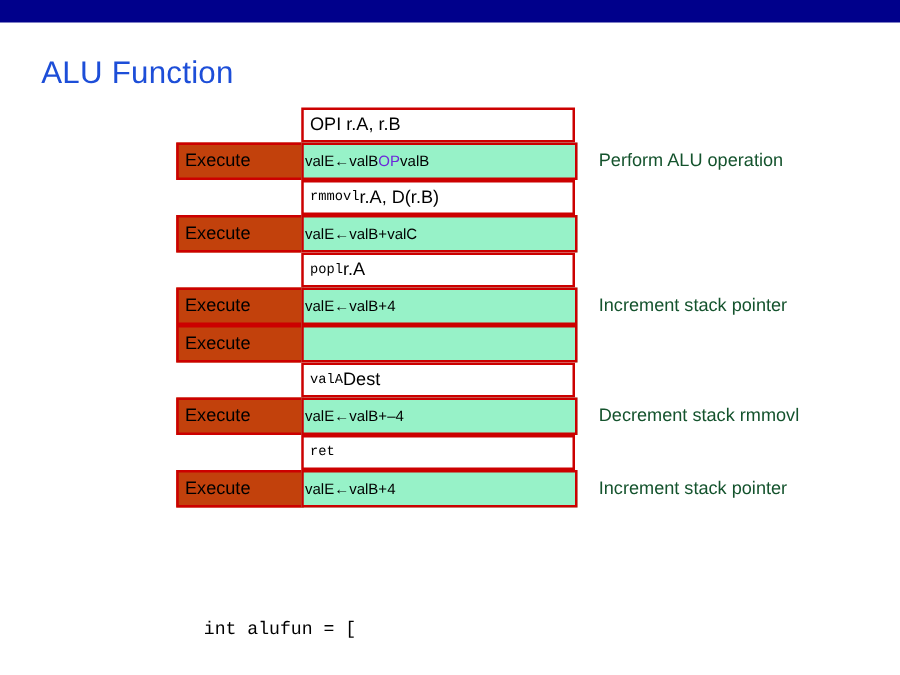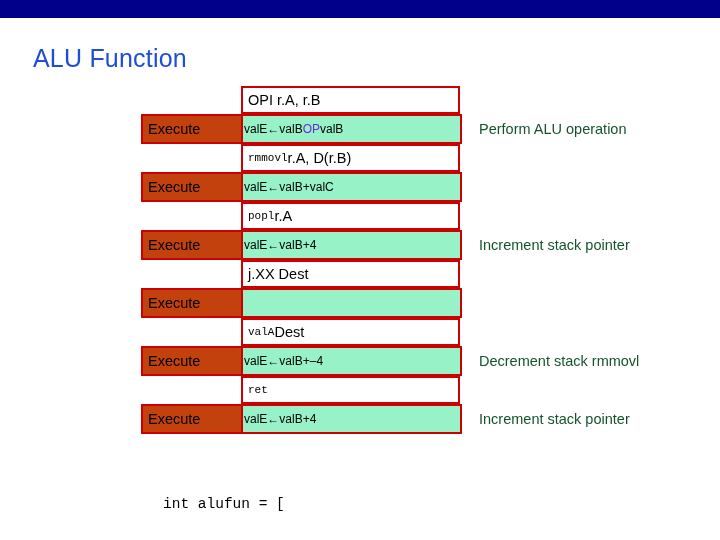--- a/index.html
+++ b/index.html
@@ -196,25 +196,20 @@
           <span>←</span>
           <span> valB </span>
           <span>+</span>
           <span> 4</span>
         </div>
       <div class="comment">Increment stack pointer</div>
     </div>
   </div>
 
   <div class="row-group">
-    <div class="instr-row">
-      <div class="instr-cell">
-          <span>j.XX Dest</span>
-        </div>
-    </div>
     <div class="stage-row">
       <div class="stage-cell">
           <span>Execute</span>
         </div>
       <div class="action-cell empty"></div>
     </div>
   </div>
 
   <div class="row-group">
     <div class="instr-row">

